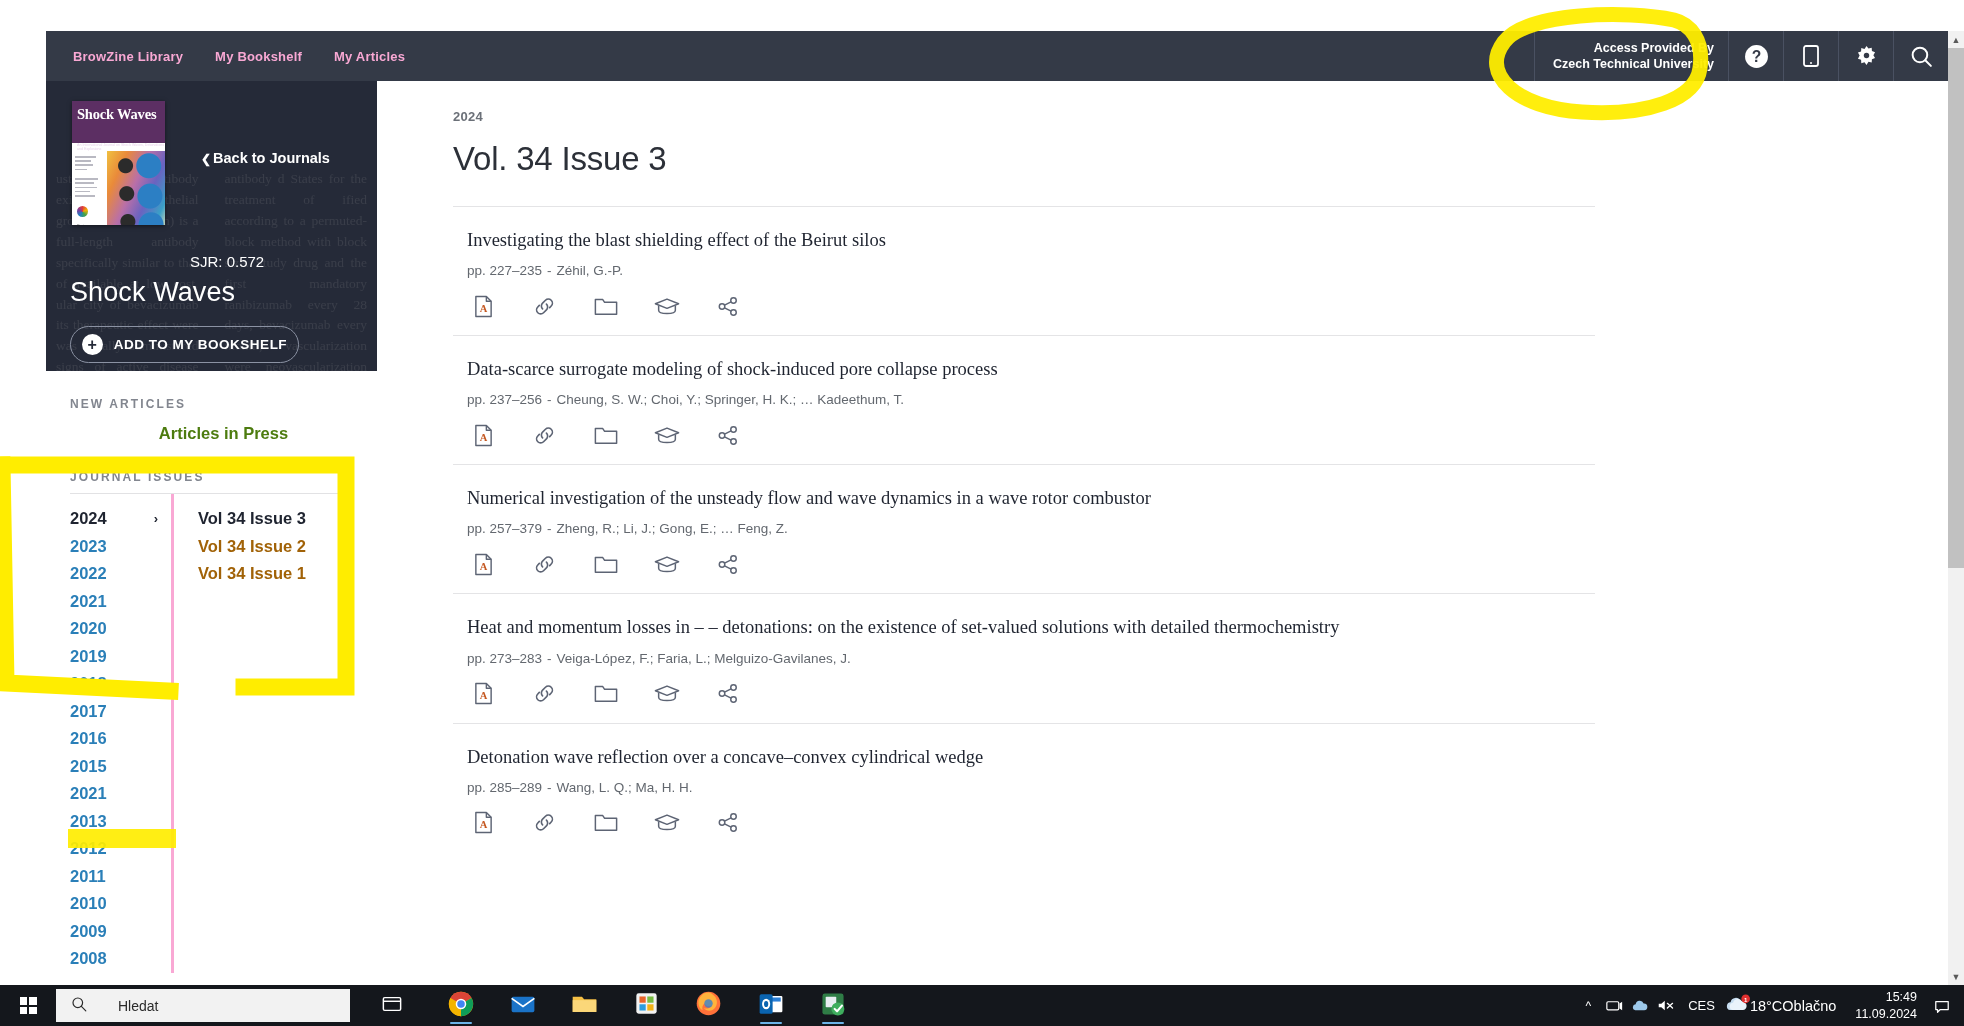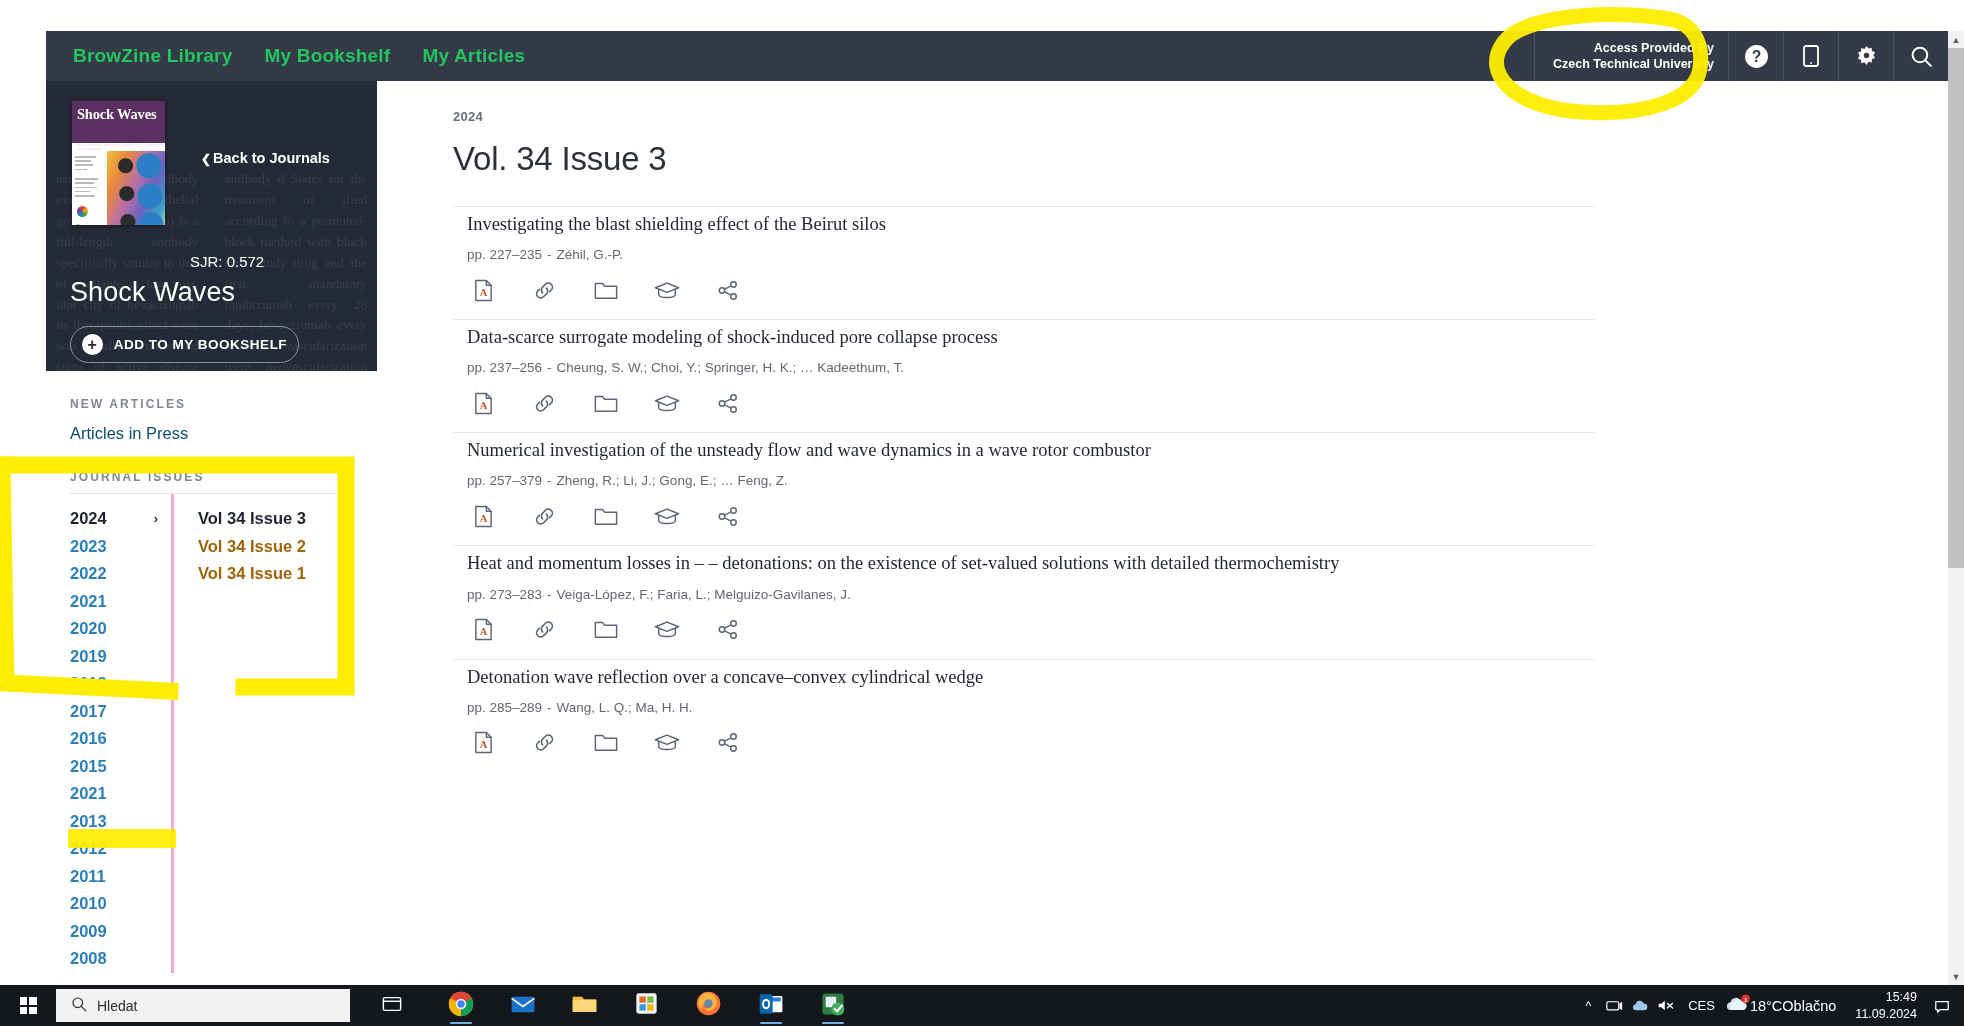--- a/index.html
+++ b/index.html
@@ -17,21 +17,21 @@
     background: #ffffff; overflow: hidden;
   }
 
   
   .topnav {
     position: absolute; left: 46px; top: 31px; width: 1902px; height: 50px;
     background: #343a47; display: flex; align-items: center;
   }
   .topnav .nav-links { display: flex; align-items: center; gap: 32px; padding-left: 27px; }
   .nav-link {
-    color: #22c55e; font-size: 19px; font-weight: bold; letter-spacing: .2px;
+    color: #f9a8d4; font-size: 13px; font-weight: bold; letter-spacing: .2px;
     white-space: nowrap; cursor: pointer;
   }
   .topnav .spacer { flex: 1 1 auto; }
   .access-block {
     color: #ffffff; font-size: 12.5px; font-weight: bold; line-height: 1.32;
     text-align: right; padding: 0 14px 0 18px;
     border-left: 1px solid #4a5162; height: 50px;
     display: flex; flex-direction: column; justify-content: center;
   }
   .icon-cell {
@@ -104,21 +104,21 @@
     width: 21px; height: 21px; border-radius: 50%; background: #fff; color: #252a38;
     display: flex; align-items: center; justify-content: center;
     font-size: 16px; font-weight: bold; line-height: 1;
   }
 
   .side-section-label {
     color: #82868f; font-size: 12px; font-weight: bold; letter-spacing: 2.1px;
     padding: 0 0 0 24px;
   }
   .articles-in-press {
-    color: #0c4a6e; font-size: 16.5px; font-weight: normal; padding-left: 24px; cursor: pointer;
+    color: #4d7c0f; font-size: 16.5px; font-weight: bold; padding-left: 24px; cursor: pointer; text-align: center;
   }
   .issues-divider { height: 1px; background: #e2e2e4; margin: 9px 24px 0 24px; }
 
   .issues-cols { display: flex; padding-left: 24px; }
   .years-col { width: 101px; padding-top: 11px; }
   .year-row {
     display: flex; align-items: center; justify-content: space-between;
     width: 88px; height: 27.5px; font-size: 16.5px; font-weight: bold;
     color: #2a7fb8; cursor: pointer;
   }
@@ -140,21 +140,21 @@
     position: absolute; left: 377px; top: 81px; right: 16px; bottom: 0;
     background: #ffffff; overflow: hidden;
   }
   .content-inner { padding: 28px 0 0 76px; }
   .year-kicker { color: #6b7078; font-size: 13px; font-weight: bold; letter-spacing: .3px; }
   .issue-title {
     color: #2c3038; font-size: 33px; font-weight: normal; margin-top: 16px; letter-spacing: -.2px;
   }
   .article-list { margin-top: 28px; width: 1142px; }
   .article {
-    border-top: 1px solid #e4e4e6; padding: 6px 0 10px 14px;
+    border-top: 1px solid #e4e4e6; padding: 22px 0 10px 14px;
   }
   .article-title {
     font-family: "Liberation Serif", serif; color: #1f2430;
     font-size: 18.5px; line-height: 1.25; cursor: pointer;
   }
   .article-meta { margin-top: 11px; color: #63686f; font-size: 13.5px; }
   .article-meta .sep { padding: 0 5px; }
   .action-row { display: flex; gap: 20px; margin-top: 13px; margin-left: -4px; }
   .action-btn {
     width: 41px; height: 34px; display: flex; align-items: center; justify-content: center;
@@ -184,21 +184,21 @@
     position: absolute; left: 0; bottom: 0; width: 1964px; height: 41px;
     background: #14171c; display: flex; align-items: center;
   }
   .start-btn {
     width: 56px; height: 41px; display: flex; align-items: center; justify-content: center; cursor: pointer;
   }
   .win-logo { width: 17px; height: 17px; display: grid; grid-template-columns: 1fr 1fr; grid-gap: 2px; }
   .win-logo i { background: #ffffff; display: block; }
   .search-box {
     width: 294px; height: 33px; background: #f2f2f2; display: flex; align-items: center;
-    gap: 10px; padding-left: 15px; cursor: text;
+    gap: 31px; padding-left: 15px; cursor: text;
   }
   .search-box .s-ico { color: #2b2b2b; font-size: 15px; }
   .search-box .s-txt { color: #2b2b2b; font-size: 14px; }
   .tb-icon {
     width: 49px; height: 41px; display: flex; align-items: center; justify-content: center;
     position: relative; cursor: pointer;
   }
   .tb-spacer { flex: 1 1 auto; }
   .tray { display: flex; align-items: center; gap: 0; padding-right: 8px; color: #ffffff; }
   .tray .weather { display: flex; align-items: center; padding-right: 14px; }

